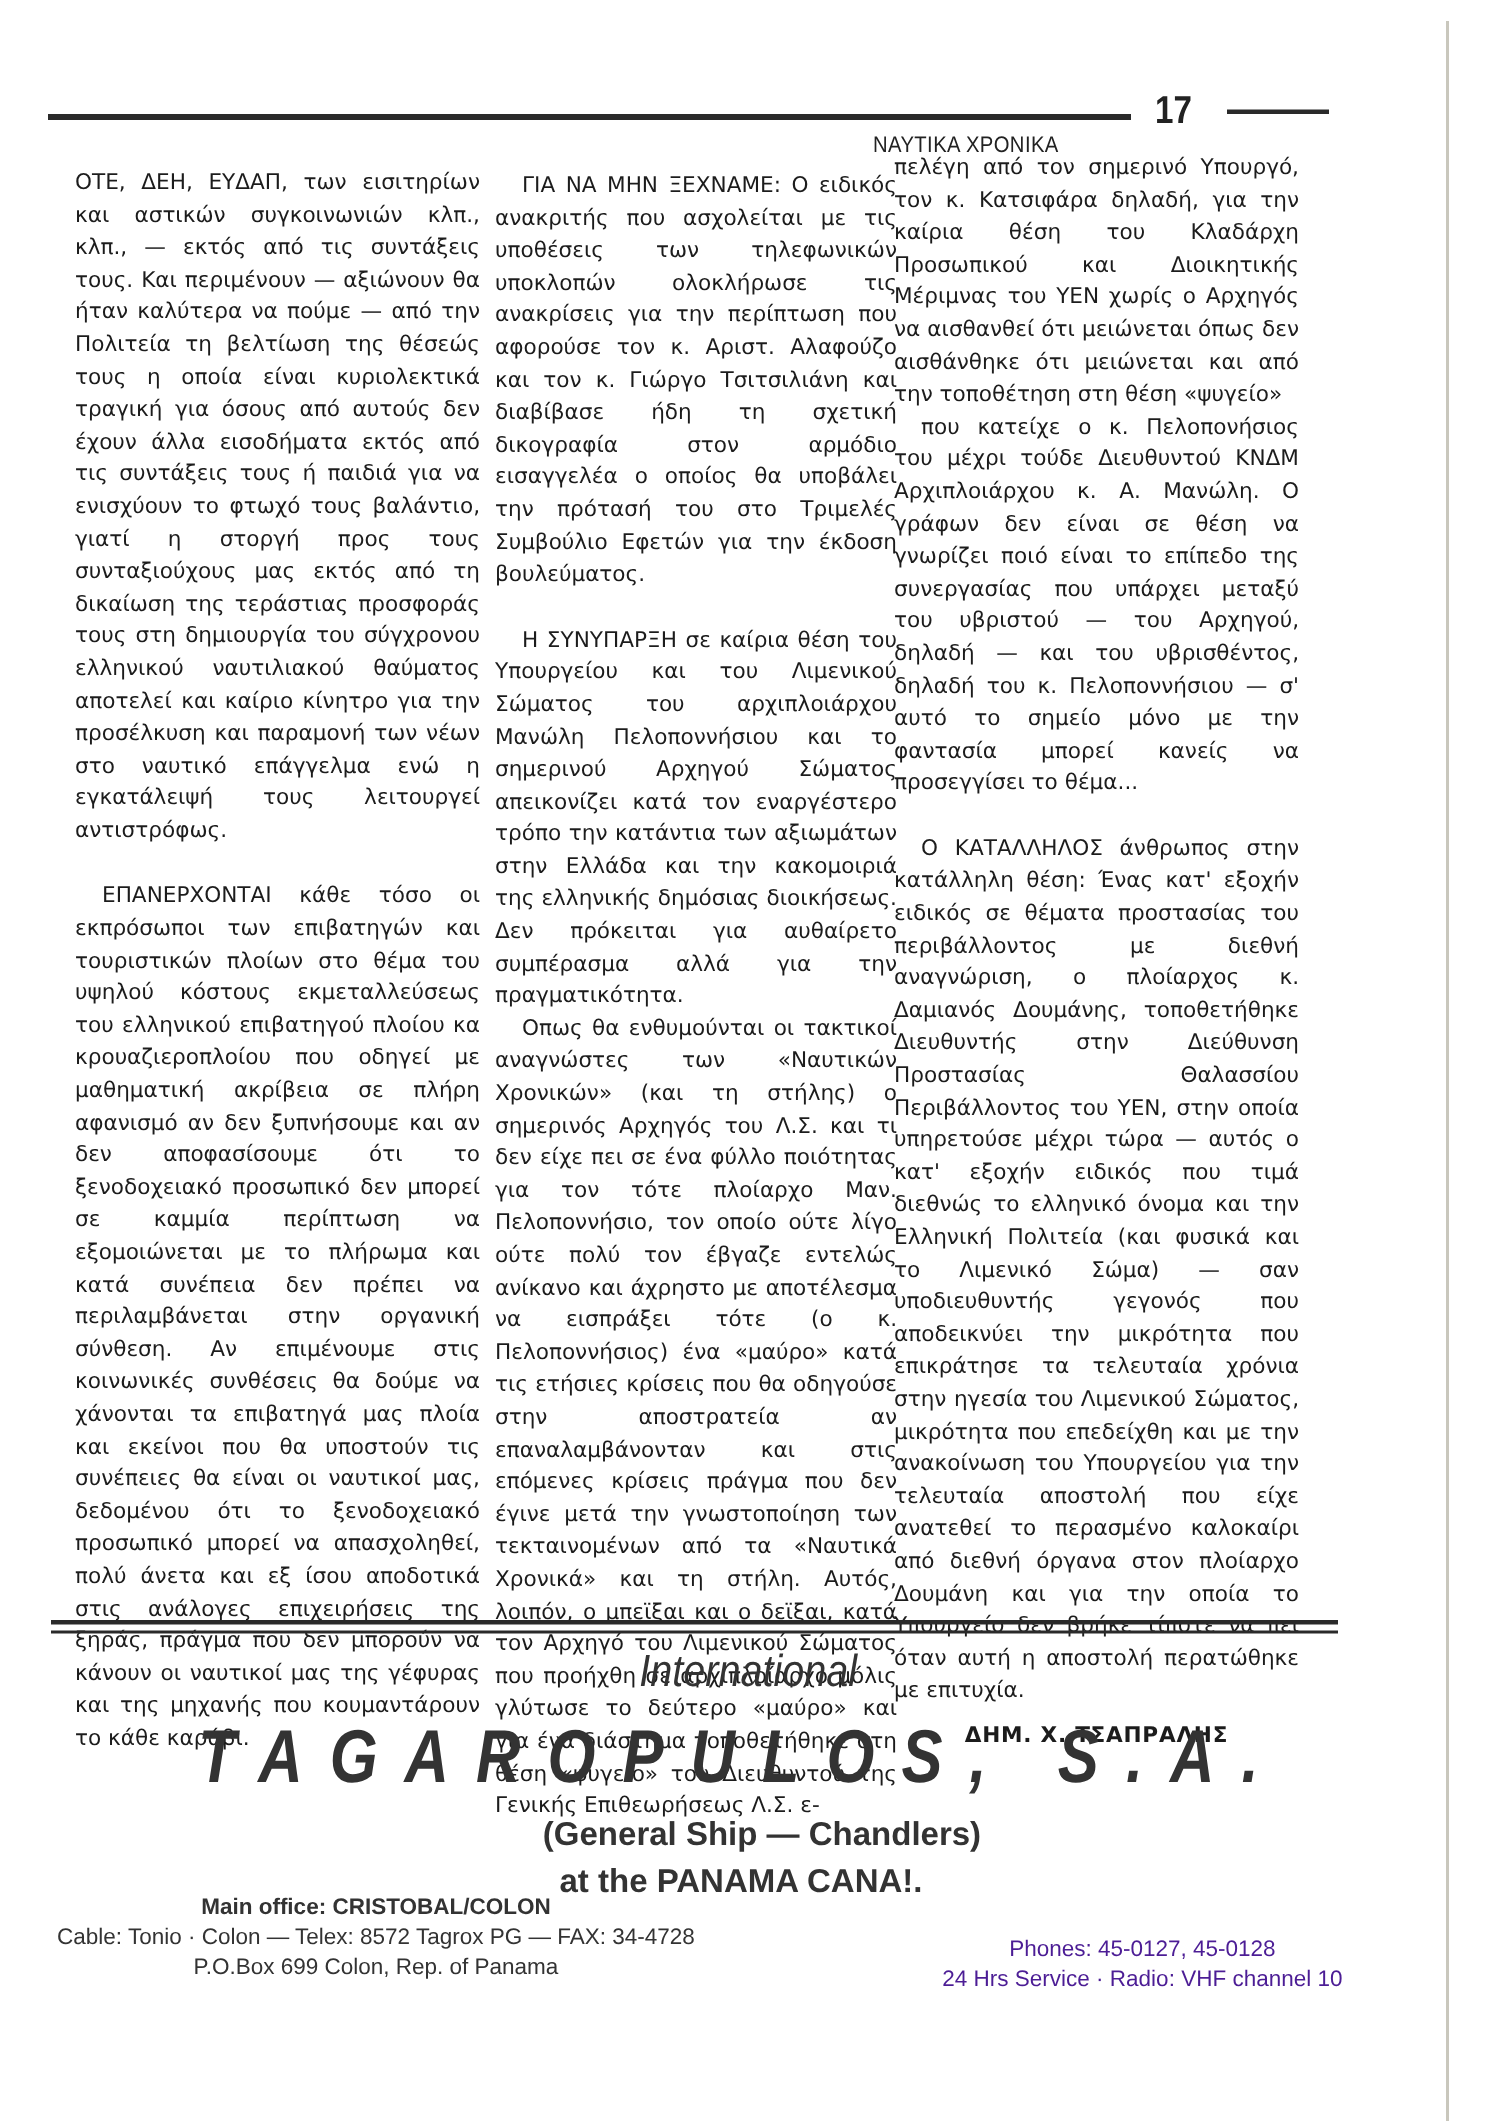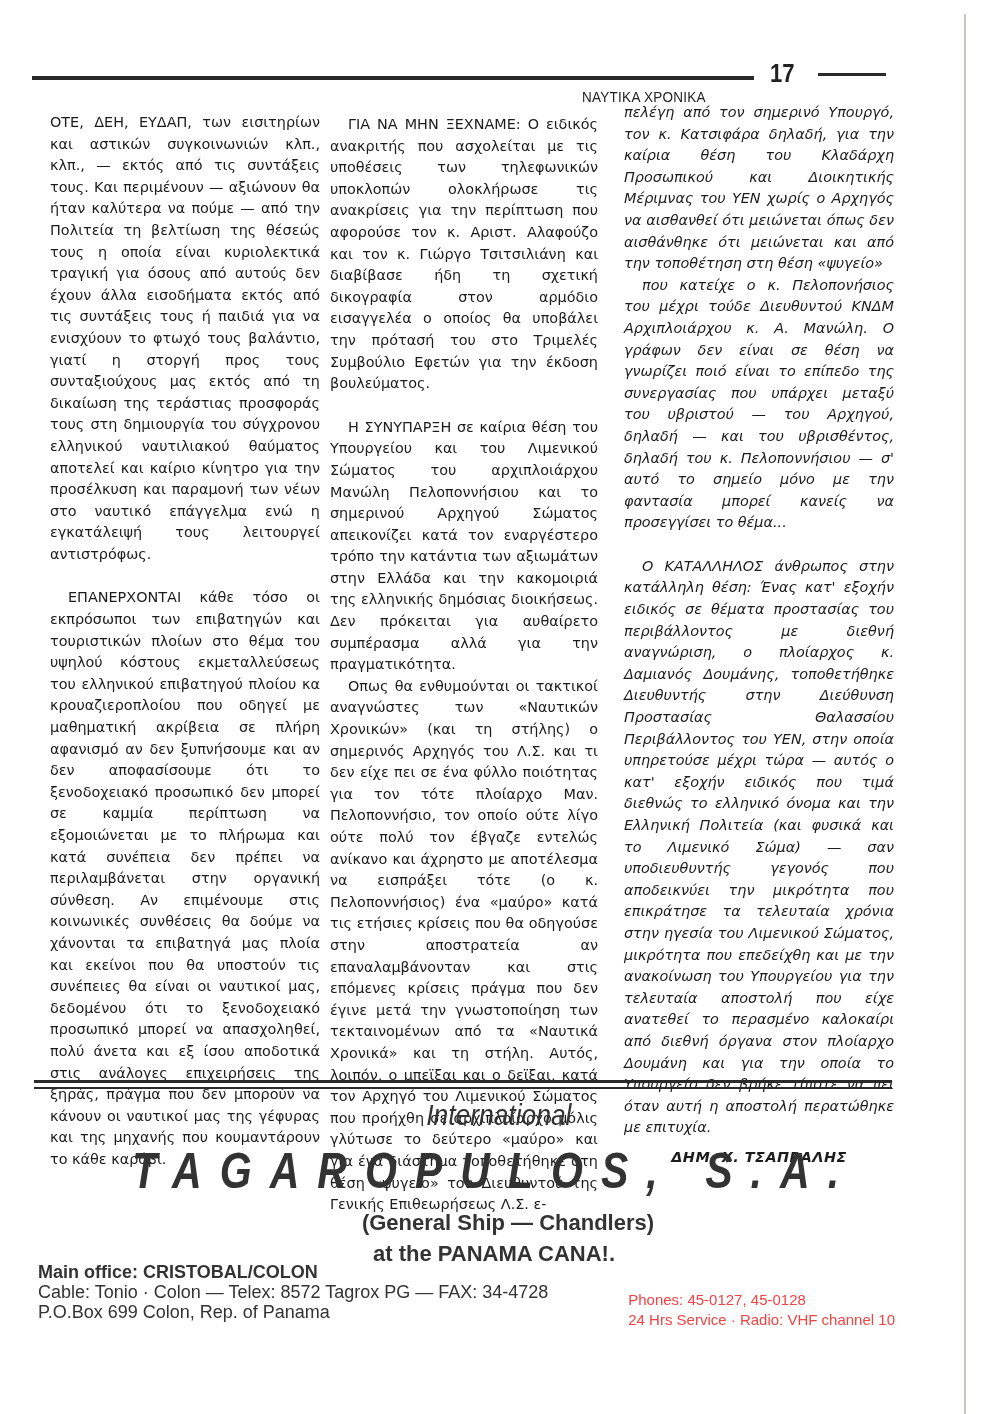--- a/index.html
+++ b/index.html
@@ -35,21 +35,21 @@
     transform: scaleX(0.9); transform-origin: left top;
   }
   
   .column {
     position: absolute; top: 112px;
     font-size: 14.4px; line-height: 21.6px;
     text-align: justify;
   }
   .col-1 { left: 38px; width: 270px; margin-left: 12px; }
   .col-2 { left: 330px; width: 268px; top: 114px; }
-  .col-3 { left: 624px; width: 270px; top: 102px; font-style: italic; }
+  .col-3 { left: 596px; width: 270px; top: 102px; }
   .column p { margin: 0; }
   .column p.indent { text-indent: 18px; }
   .column p.gap { margin-top: 22px; }
   .signature {
     font-weight: bold; text-align: center; margin-top: 8px !important;
     letter-spacing: 0.5px;
   }
   
   .rule-double-1 {
     position: absolute; left: 34px; top: 1080px; width: 858px; height: 3px;
@@ -75,28 +75,29 @@
   }
   .ad-tagline {
     position: absolute; left: 0; width: 1000px; text-align: center;
     font-family: "Liberation Sans", sans-serif; font-weight: bold;
     font-size: 22px; color: #333;
   }
   .ad-tagline-1 { top: 1210px; left: 8px; }
   .ad-tagline-2 { top: 1241px; left: -6px; }
   .ad-contact {
     position: absolute; left: 38px; top: 1262px;
-    font-family: "Liberation Sans", sans-serif; font-size: 18px; line-height: 20px;
+    font-family: "Liberation Sans", sans-serif; font-size: 15px; line-height: 20px;
     color: #333;
+    text-align: center;
   }
   .ad-contact .strong { font-weight: bold; }
   .ad-phones {
-    position: absolute; right: 105px; top: 1290px; text-align: left;
+    position: absolute; right: 105px; top: 1290px; text-align: center;
     font-family: "Liberation Sans", sans-serif; font-size: 15px; line-height: 20px;
-    color: #ef4444;
+    color: #4c1d95;
   }
 </style>
 </head>
 <body>
 
 <div class="page-edge"></div>
 
 <div class="header-rule-left"></div>
 <div class="page-number">17</div>
 <div class="header-rule-right"></div>

